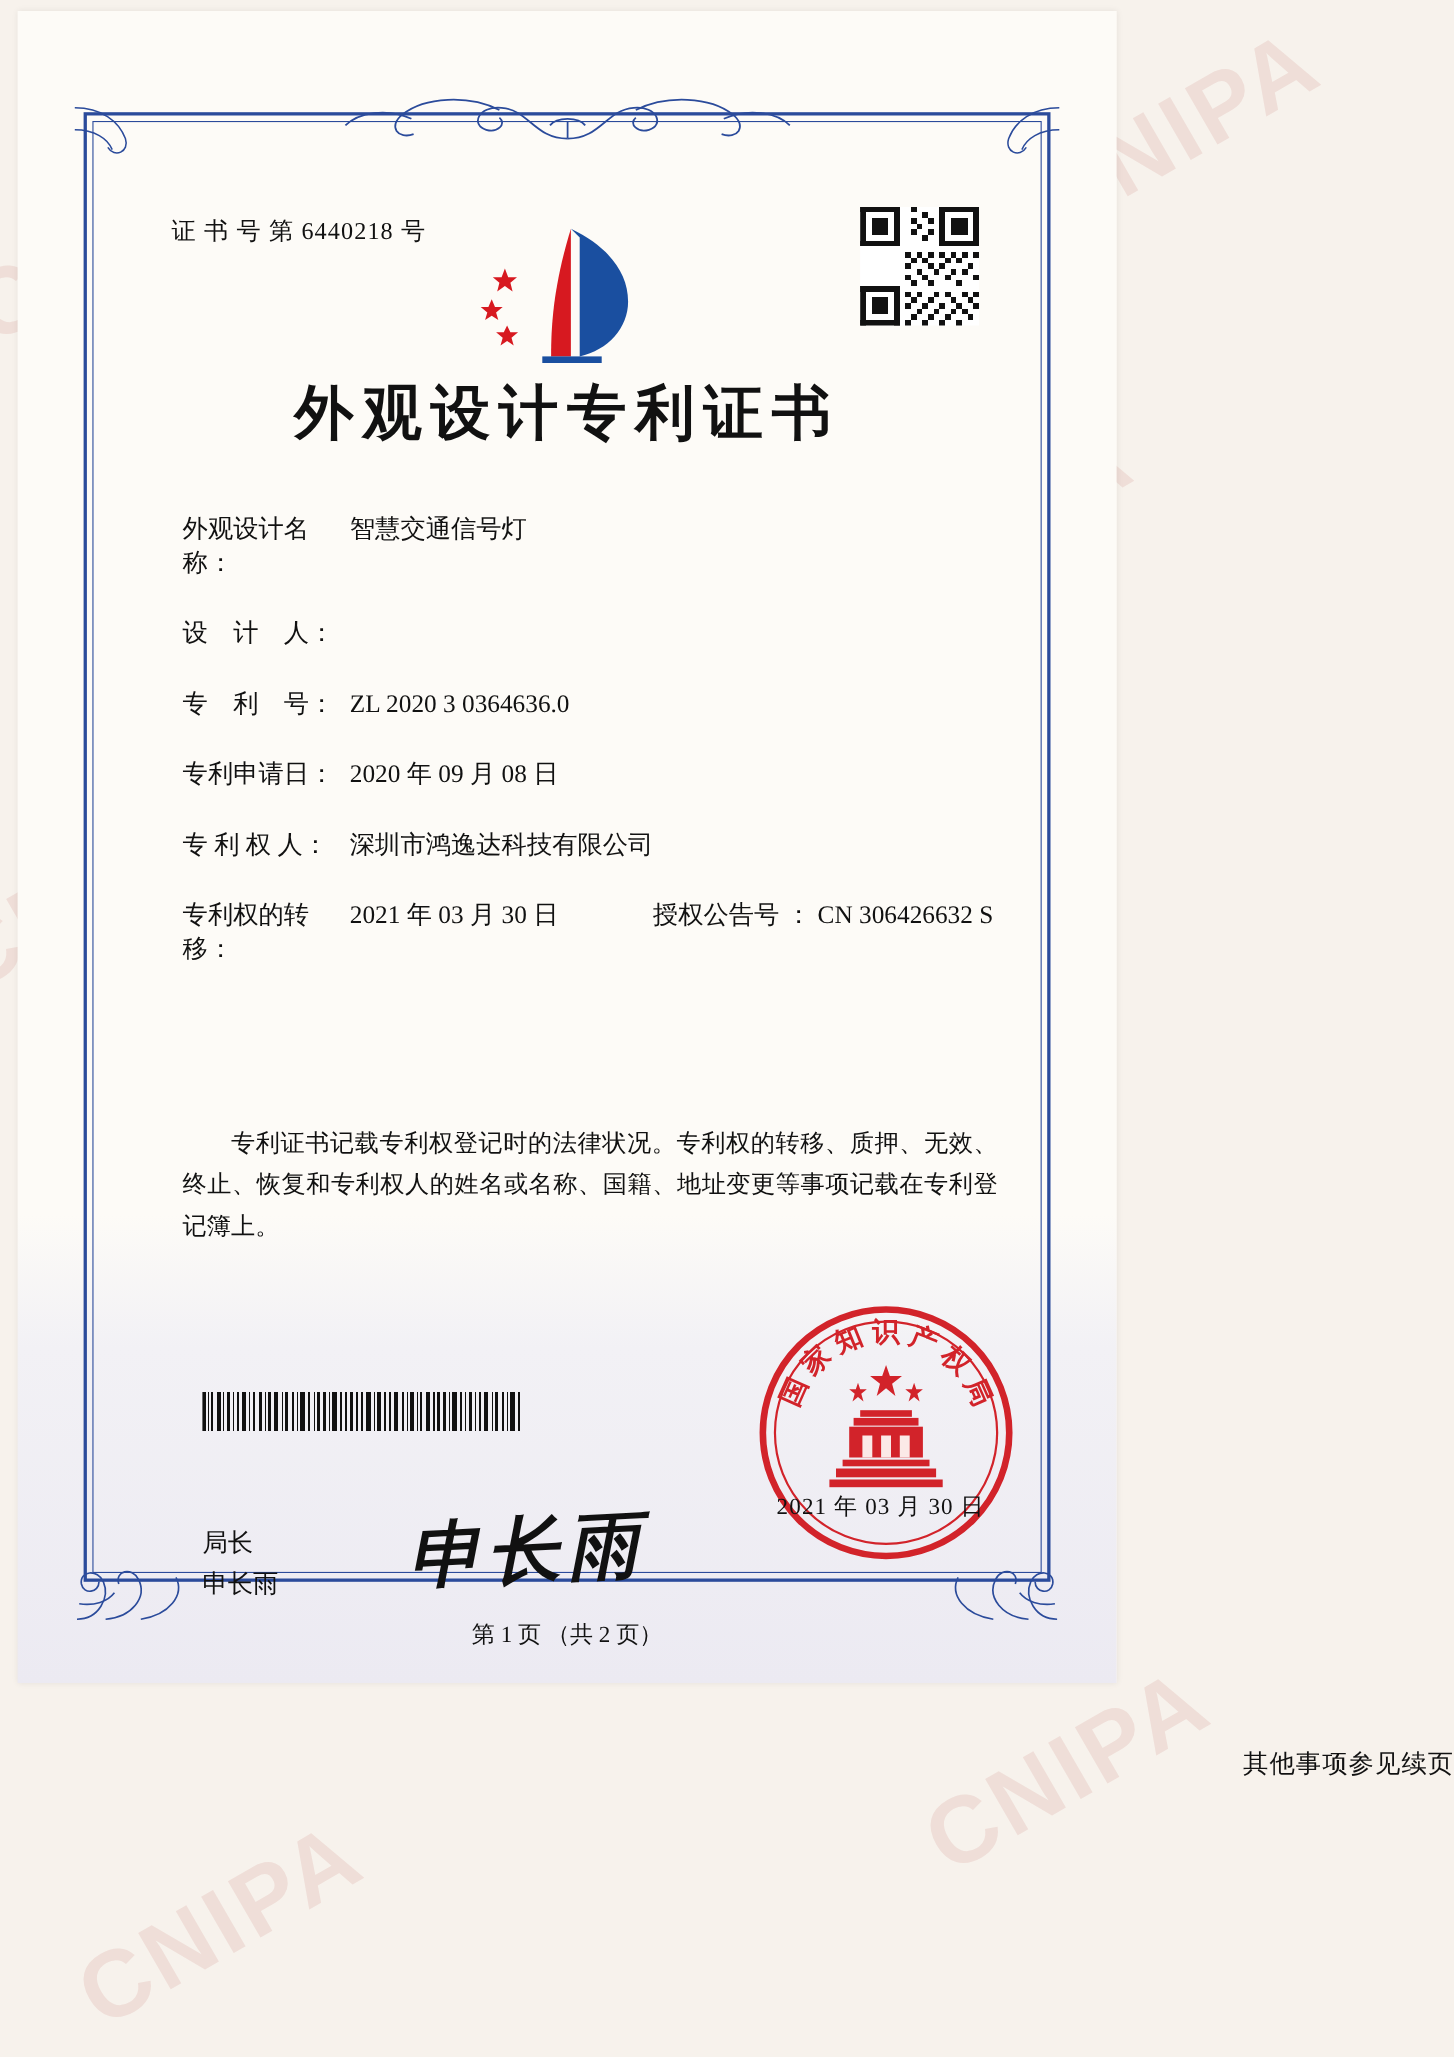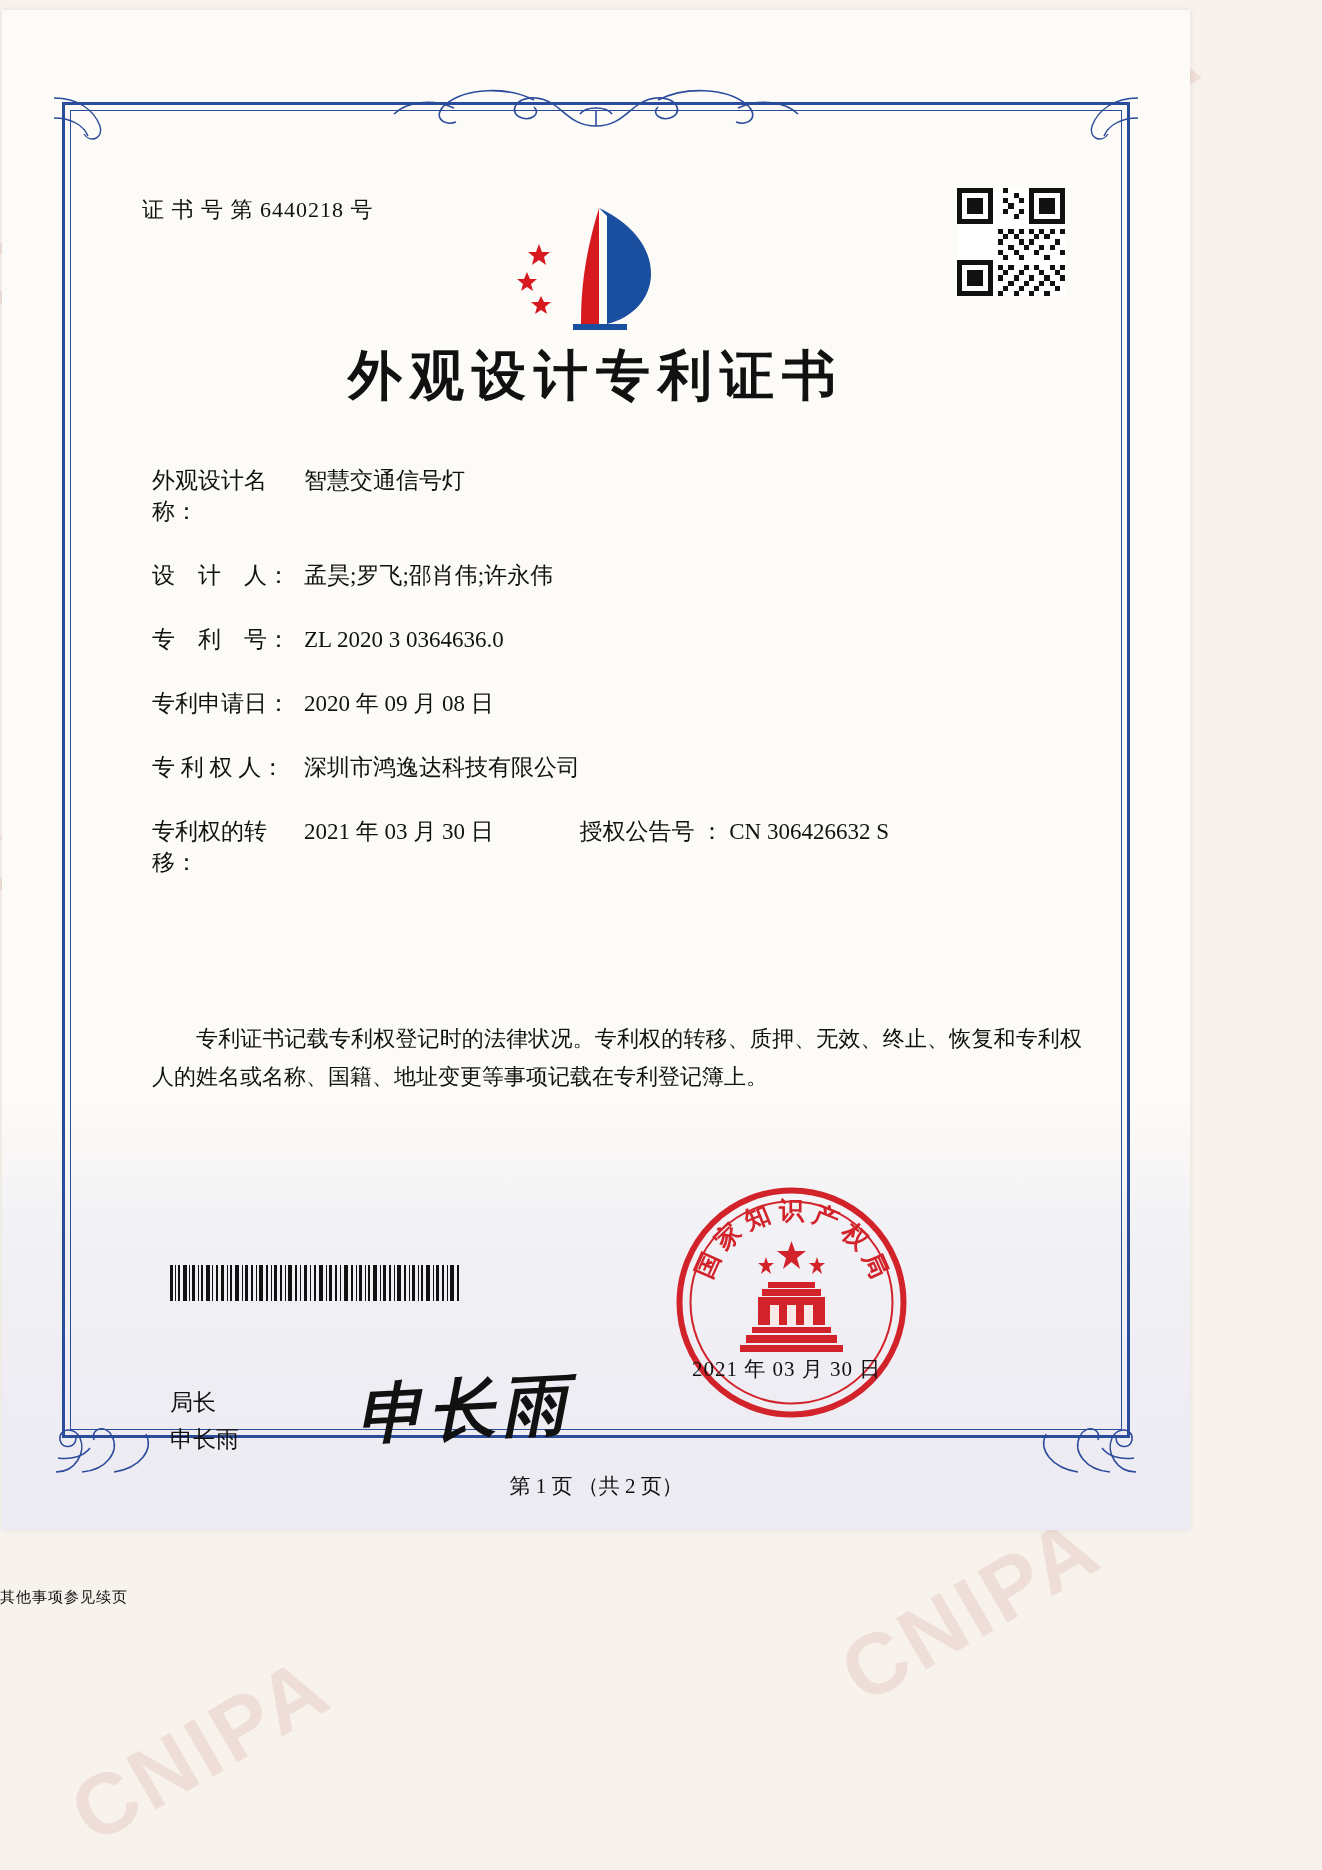--- a/index.html
+++ b/index.html
@@ -25,22 +25,22 @@
   .wm2{left:300px;top:60px;}
   .wm3{left:760px;top:430px;}
   .wm4{left:-60px;top:760px;}
   .wm5{left:250px;top:980px;}
   .wm6{left:830px;top:1560px;}
   .wm7{left:60px;top:1700px;}
   .wm8{left:930px;top:70px;}
 
   
   .page{
-    position:absolute;left:2px;top:10px;
-    width:1188px;height:1520px;
+    position:absolute;left:16px;top:10px;
+    width:999px;height:1520px;
     background:linear-gradient(to bottom,#fdfbf7 0%,#fdfbf7 72%,#f2f1f5 80%,#eceaf2 100%);
     box-shadow:0 0 6px rgba(0,0,0,.08);
   }
 
   .frame-outer{
     position:absolute;left:60px;top:92px;right:60px;bottom:92px;
     border:3px solid #2b4b9b;
   }
   .frame-inner{
     position:absolute;left:68px;top:100px;right:68px;bottom:100px;
@@ -123,21 +123,21 @@
   .seal-date{
     position:absolute;left:690px;top:1345px;
     font-size:21px;color:#111;letter-spacing:1px;
   }
   .pageno{
     position:absolute;left:0;right:0;top:1462px;
     text-align:center;font-size:21px;color:#111;
   }
   .footnote{
     position:absolute;left:0;right:0;top:1588px;
-    text-align:left;font-size:15px;color:#111;letter-spacing:1px;
+    text-align:right;font-size:23px;color:#111;letter-spacing:1px;
   }
 </style>
 </head>
 <body>
 
 <div class="wm wm1">CNIPA</div>
 <div class="wm wm2">CNIPA</div>
 <div class="wm wm3">CNIPA</div>
 <div class="wm wm4">CNIPA</div>
 <div class="wm wm5">CNIPA</div>
@@ -289,21 +289,20 @@
 
   <div class="title">外观设计专利证书</div>
 
   <div class="fields">
     <div class="row">
       <div class="lbl tight"><span>外观设计名称</span>：</div>
       <div class="val">智慧交通信号灯</div>
     </div>
     <div class="row">
       <div class="lbl tight"><span>设　计　人</span>：</div>
-      <div class="val">孟昊;罗飞;邵肖伟;许永伟</div>
     </div>
     <div class="row">
       <div class="lbl tight"><span>专　利　号</span>：</div>
       <div class="val mono">ZL 2020 3 0364636.0</div>
     </div>
     <div class="row">
       <div class="lbl tight"><span>专利申请日</span>：</div>
       <div class="val">2020 年 09 月 08 日</div>
     </div>
     <div class="row">

